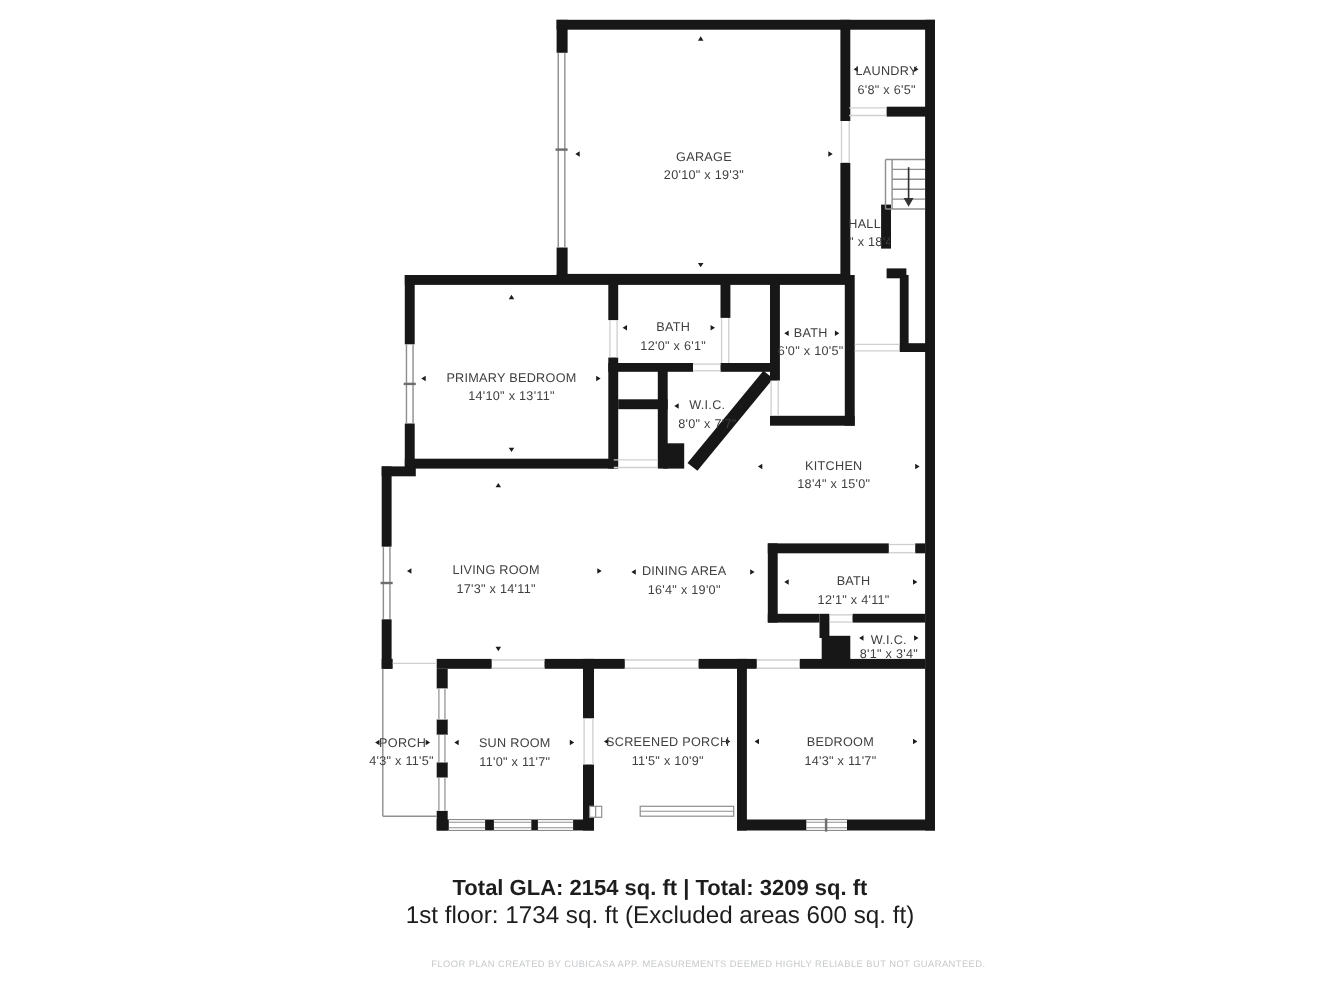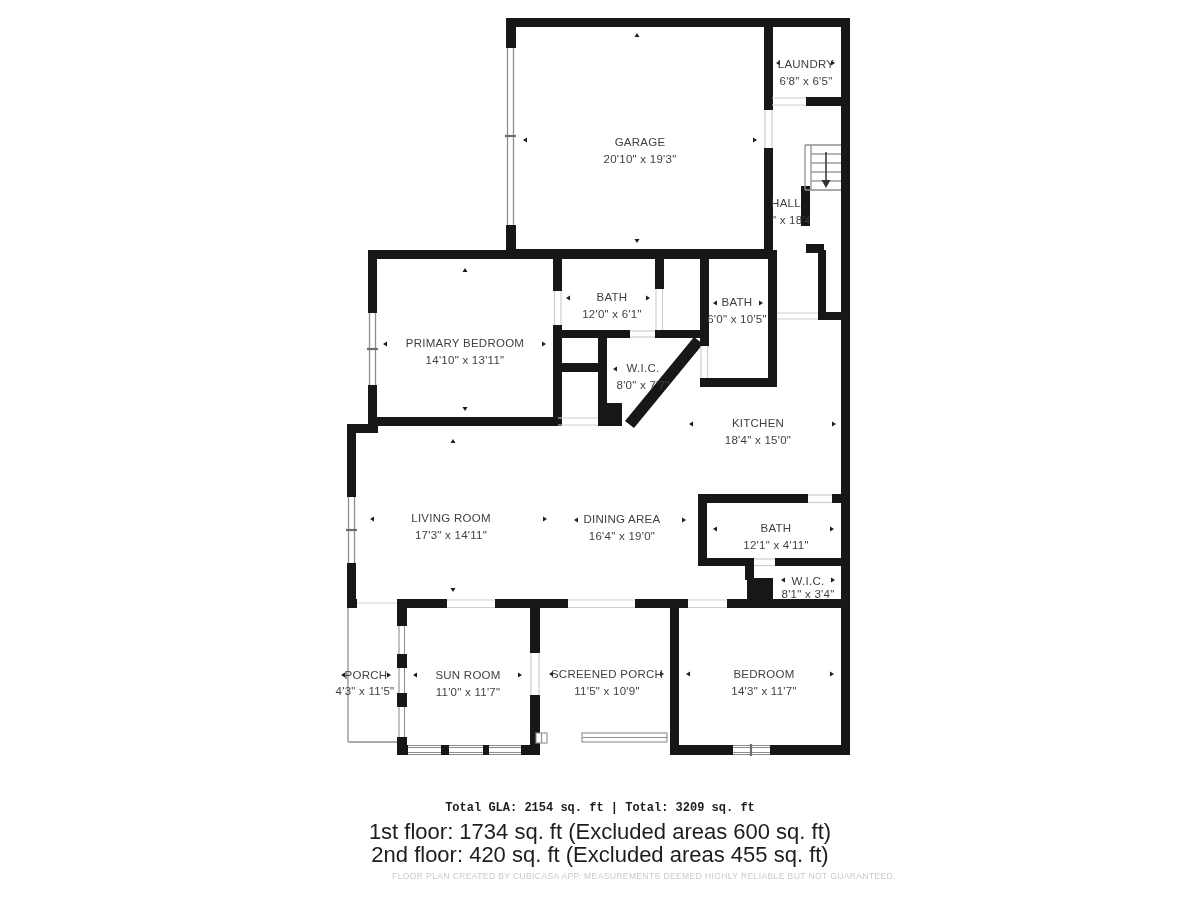--- a/index.html
+++ b/index.html
@@ -14,21 +14,21 @@
   .w{fill:var(--wall);}
   .thin{stroke:var(--thin);stroke-width:1.3;fill:none;}
   .thin2{stroke:var(--thin);stroke-width:1.1;fill:none;}
   .door{stroke:var(--door);stroke-width:1.2;fill:none;}
   .mull{stroke:#6e6e6e;stroke-width:2.2;fill:none;}
   .mark{fill:#1c1c1c;}
   .roomname,.roomdims{fill:var(--label);font-size:11.5px;letter-spacing:.25px;
         text-anchor:middle;font-family:"Liberation Sans",sans-serif;}
   .winfill{fill:#ffffff;}
   .summary{position:absolute;left:0;top:797px;width:1200px;text-align:center;color:var(--summary_text);}
-  .s1{font-size:12px;font-weight:bold;line-height:23px;font-family:Liberation Mono, monospace;}
+  .s1{font-size:20px;font-weight:bold;line-height:23px;}
   .s2{font-size:22px;line-height:23px;}
   .disclaimer{position:absolute;left:0;top:871px;width:1200px;text-align:center;
         font-size:8.5px;letter-spacing:.4px;color:var(--disclaimer);padding-left:44px;}
 </style>
 </head>
 <body>
 
 <div class="page">
 
 <svg class="plan" width="1200" height="900" viewBox="0 0 1200 900">
@@ -286,18 +286,17 @@
     <g>
       <text class="roomname" x="764" y="678">BEDROOM</text>
       <text class="roomdims" x="764" y="695">14'3" x 11'7"</text>
     </g>
   </g>
 </svg>
 
 <div class="summary">
   <div class="s1">Total GLA: 2154 sq. ft | Total: 3209 sq. ft</div>
   <div class="s2">1st floor: 1734 sq. ft (Excluded areas 600 sq. ft)</div>
-  <div class="s2">2nd floor: 420 sq. ft (Excluded areas 455 sq. ft)</div>
 </div>
 
 <div class="disclaimer">FLOOR PLAN CREATED BY CUBICASA APP. MEASUREMENTS DEEMED HIGHLY RELIABLE BUT NOT GUARANTEED.</div>
 
 </div>
 
 </body></html>

